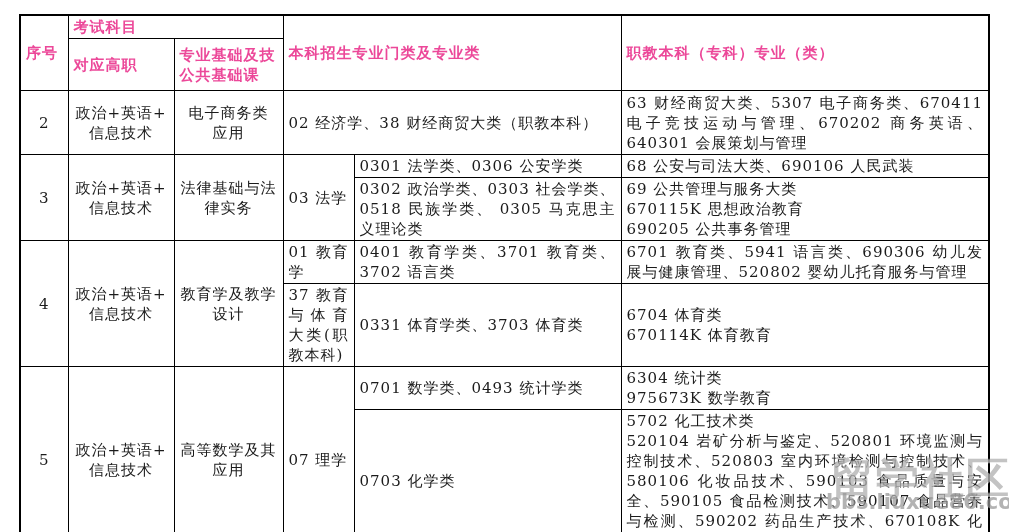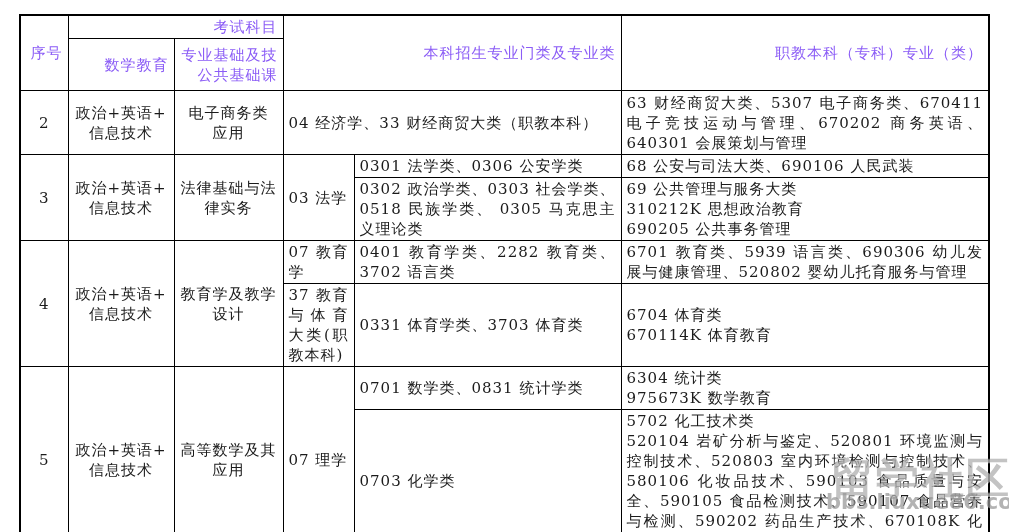--- a/index.html
+++ b/index.html
@@ -27,24 +27,24 @@
     padding: 1px 5px;
     font-size: 15px;
     line-height: 20px;
     vertical-align: middle;
     white-space: pre-line;
     letter-spacing: 1px;
     overflow: hidden;
   }
   thead th {
     font-family: "DejaVu Sans", "Liberation Sans", sans-serif;
-    font-weight: normal;
-    text-align: right;
+    font-weight: bold;
+    text-align: left;
     letter-spacing: 1px;
-    color: #8b5cf6;
+    color: #ec4899;
   }
   td.c { text-align: center; }
   td.j { text-align: justify; text-justify: inter-character; margin-top: 9px; }
   tr.h1 { height: 20px; }
   tr.h2 { height: 52px; }
   tr.r2  { height: 64px; }
   tr.r3a { height: 21px; }
   tr.r3b { height: 59px; }
   tr.r4a { height: 40px; }
   tr.r4b { height: 81px; }
@@ -93,79 +93,79 @@
       <col style="width:368px">
     </colgroup>
     <thead>
       <tr class="h1">
         <th rowspan="2">序号</th>
         <th colspan="2">考试科目</th>
         <th rowspan="2" colspan="2">本科招生专业门类及专业类</th>
         <th rowspan="2">职教本科（专科）专业（类）</th>
       </tr>
       <tr class="h2">
-        <th>数学教育</th>
+        <th>对应高职</th>
         <th>专业基础及技
 公共基础课</th>
       </tr>
     </thead>
     <tbody>
 
       <tr class="r2">
         <td class="c">2</td>
         <td class="c">政治+英语+
 信息技术</td>
         <td class="c">电子商务类
 应用</td>
-        <td colspan="2" class="j">04 经济学、33 财经商贸大类（职教本科）</td>
+        <td colspan="2" class="j">02 经济学、38 财经商贸大类（职教本科）</td>
         <td class="j">63 财经商贸大类、5307 电子商务类、670411 电子竞技运动与管理、670202 商务英语、640301 会展策划与管理</td>
       </tr>
 
       <tr class="r3a">
         <td class="c" rowspan="2">3</td>
         <td class="c" rowspan="2">政治+英语+
 信息技术</td>
         <td class="c" rowspan="2">法律基础与法
 律实务</td>
         <td class="j" rowspan="2">03 法学</td>
         <td class="j">0301 法学类、0306 公安学类</td>
         <td class="j">68 公安与司法大类、690106 人民武装</td>
       </tr>
       <tr class="r3b">
         <td class="j">0302 政治学类、0303 社会学类、0518 民族学类、 0305 马克思主义理论类</td>
         <td class="j">69 公共管理与服务大类
-310212K 思想政治教育
+670115K 思想政治教育
 690205 公共事务管理</td>
       </tr>
 
       <tr class="r4a">
         <td class="c" rowspan="2">4</td>
         <td class="c" rowspan="2">政治+英语+
 信息技术</td>
         <td class="c" rowspan="2">教育学及教学
 设计</td>
-        <td class="j">07 教育学</td>
-        <td class="j">0401 教育学类、2282 教育类、3702 语言类</td>
-        <td class="j">6701 教育类、5939 语言类、690306 幼儿发展与健康管理、520802 婴幼儿托育服务与管理</td>
+        <td class="j">01 教育学</td>
+        <td class="j">0401 教育学类、3701 教育类、3702 语言类</td>
+        <td class="j">6701 教育类、5941 语言类、690306 幼儿发展与健康管理、520802 婴幼儿托育服务与管理</td>
       </tr>
       <tr class="r4b">
         <td class="j">37 教育与体育大类(职教本科)</td>
         <td class="j">0331 体育学类、3703 体育类</td>
         <td class="j">6704 体育类
 670114K 体育教育</td>
       </tr>
 
       <tr class="r5a">
         <td class="c" rowspan="2">5</td>
         <td class="c" rowspan="2">政治+英语+
 信息技术</td>
         <td class="c" rowspan="2">高等数学及其
 应用</td>
         <td class="j" rowspan="2">07 理学</td>
-        <td class="j">0701 数学类、0831 统计学类</td>
+        <td class="j">0701 数学类、0493 统计学类</td>
         <td class="j">6304 统计类
 975673K 数学教育</td>
       </tr>
       <tr class="r5b">
         <td class="j">0703 化学类</td>
         <td class="j">5702 化工技术类
 520104 岩矿分析与鉴定、520801 环境监测与控制技术、520803 室内环境检测与控制技术、580106 化妆品技术、590103 食品质量与安全、590105 食品检测技术、590107 食品营养与检测、590202 药品生产技术、670108K 化学教育</td>
       </tr>
     </tbody>
   </table>

